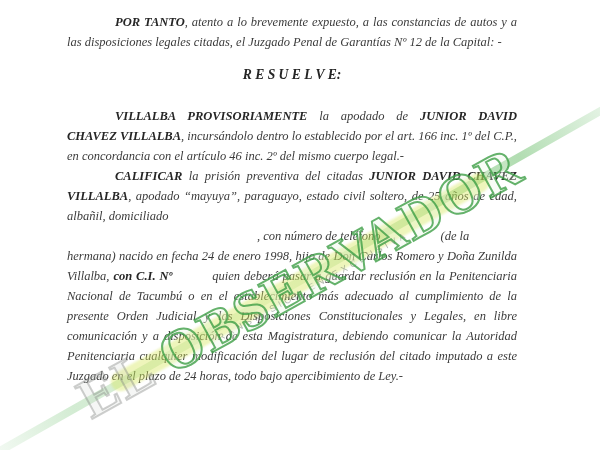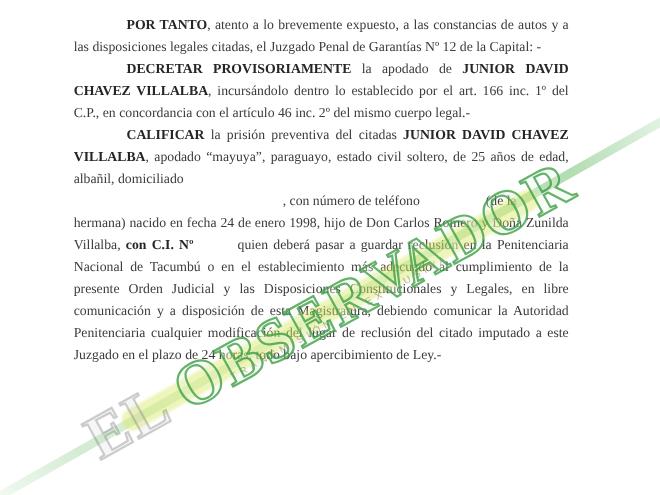--- a/index.html
+++ b/index.html
@@ -10,20 +10,21 @@
     overflow:hidden;
     font-family:"Liberation Serif","DejaVu Serif",serif;
     color:#3b3b3b;
   }
   #doc-body{
     position:relative;
     z-index:1;
     padding:12px 83px 0 67px;
     font-size:12.5px;
     line-height:20px;
+    font-style:italic;
   }
   .para{margin:0;text-align:justify;}
   .para.indent{text-indent:48px;}
   .para.heading{
     text-align:center;
     font-weight:bold;
     font-size:13.6px;
     color:#2e2e2e;
     margin:13px 0 21px 0;
     text-indent:0;
@@ -89,19 +90,20 @@
     <div class="wm-swoosh"></div>
     <div class="wm-highlight"></div>
     <div class="wm-tagline">TRANSMISIÓN EN EXCLUSIVA</div>
     <div class="wm-letters">
       <span class="wm-prefix">EL </span><span class="wm-main">OBSERVADOR</span>
     </div>
   </div>
 
   <div id="doc-body">
       <p class="para body indent"><span class="run bold">POR TANTO</span><span class="run">, atento a lo brevemente expuesto, a las constancias de autos y a las disposiciones legales citadas, el Juzgado Penal de Garantías Nº 12 de la Capital: -</span></p>
-      <p class="para body indent"><span class="run bold">DECRETAR PROVISORIAMENTE</span><span class="run"> la apodado de </span><span class="run bold">JUNIOR DAVID CHAVEZ VILLALBA</span><span class="run">, incursándolo dentro lo establecido por el art. 166 inc. 1º del C.P., en concordancia con el artículo 46 inc. 2º del mismo cuerpo legal.-</span></p>
+      <p class="para heading"><span class="run bold">R E S U E L V E:</span></p>
+      <p class="para body indent"><span class="run bold">VILLALBA PROVISORIAMENTE</span><span class="run"> la apodado de </span><span class="run bold">JUNIOR DAVID CHAVEZ VILLALBA</span><span class="run">, incursándolo dentro lo establecido por el art. 166 inc. 1º del C.P., en concordancia con el artículo 46 inc. 2º del mismo cuerpo legal.-</span></p>
       <p class="para body indent"><span class="run bold">CALIFICAR</span><span class="run"> la prisión preventiva del citadas </span><span class="run bold">JUNIOR DAVID CHAVEZ VILLALBA</span><span class="run">, apodado “mayuya”, paraguayo, estado civil soltero, de 25 años de edad, albañil, domiciliado</span></p>
       <p class="para redline"><span class="redaction-gap" style="width: 190px;"></span><span class="run">, con número de teléfono</span><span class="redaction-gap" style="width: 60px;"></span><span class="run">(de la</span></p>
       <p class="para body"><span class="run">hermana) nacido en fecha 24 de enero 1998, hijo de Don Carlos Romero y Doña Zunilda Villalba, </span><span class="run bold">con C.I. Nº</span><span class="redaction-gap" style="width: 40px;"></span><span class="run">quien deberá pasar a guardar reclusión en la Penitenciaria Nacional de Tacumbú o en el establecimiento más adecuado al cumplimiento de la presente Orden Judicial y las Disposiciones Constitucionales y Legales, en libre comunicación y a disposición de esta Magistratura, debiendo comunicar la Autoridad Penitenciaria cualquier modificación del lugar de reclusión del citado imputado a este Juzgado en el plazo de 24 horas, todo bajo apercibimiento de Ley.-</span></p>
     </div>
 
 </div>
 
 </body></html>

